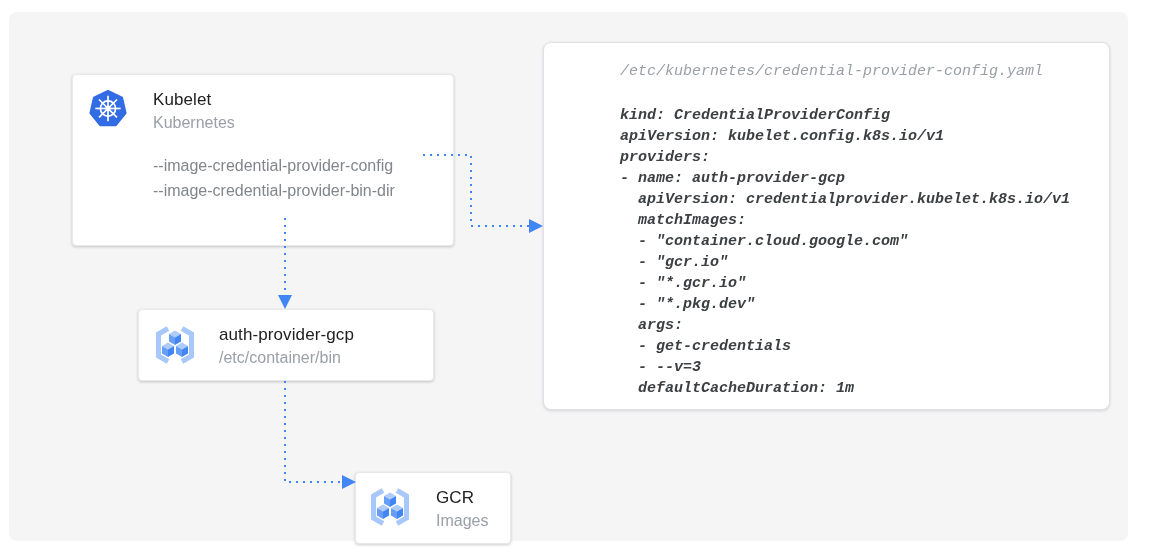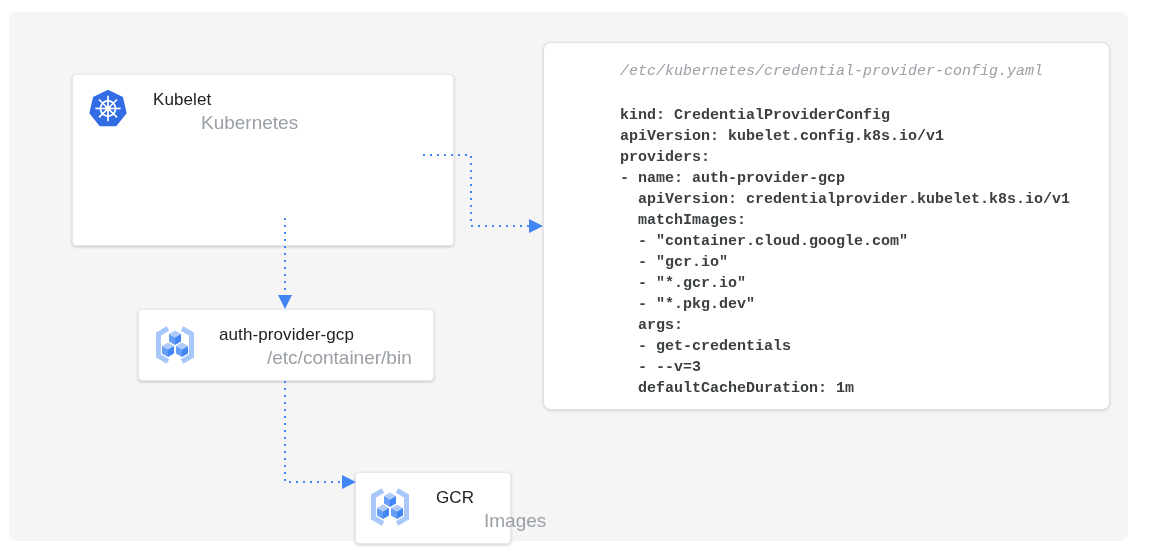--- a/index.html
+++ b/index.html
@@ -11,31 +11,31 @@
         border-radius:4px;box-shadow:0 1px 3px rgba(0,0,0,.20);z-index:1;}
   .node-kubelet{left:72px;top:74px;width:380px;height:170px;}
   .node-auth{left:138px;top:309px;width:294px;height:70px;}
   .node-gcr{left:355px;top:472px;width:154px;height:70px;}
   .icon-wrap{position:absolute;}
   .node-kubelet .icon-wrap{left:16px;top:15px;width:38px;height:38px;}
   .node-auth .icon-wrap{left:14px;top:13px;width:44px;height:44px;}
   .node-gcr .icon-wrap{left:12px;top:12px;width:44px;height:44px;}
   .node-text{position:absolute;left:80px;top:13px;}
   .node-title{font-size:17px;line-height:23px;color:#212121;letter-spacing:.1px;}
-  .node-subtitle{font-size:19px;line-height:23px;color:#9aa0a6;margin-left:48px;}
+  .node-subtitle{font-size:16px;line-height:23px;color:#9aa0a6;}
   .flags{position:absolute;left:80px;top:78px;font-size:16px;line-height:25px;
          color:#80868b;}
   .code-panel{position:absolute;left:543px;top:42px;width:567px;height:368px;
         box-sizing:border-box;background:#ffffff;border:1px solid #dfe1e5;
         border-radius:8px;box-shadow:0 1px 3px rgba(60,64,67,.18);z-index:1;}
   .code-path{position:absolute;left:76px;top:18px;
         font-family:"Liberation Mono", monospace;font-style:italic;
         font-size:15px;line-height:21px;color:#9aa0a6;white-space:pre;text-align:right;}
   .code-body{position:absolute;left:76px;top:62px;margin:0;
-        font-family:"Liberation Mono", monospace;font-weight:bold;
+        font-family:"Liberation Mono", monospace;font-style:italic;font-weight:bold;
         font-size:15px;line-height:21px;color:#3c4043;white-space:pre;}
   .connectors{position:absolute;left:0;top:0;width:1150px;height:556px;
         z-index:3;pointer-events:none;}
   .conn{stroke:#4285f4;stroke-width:2;fill:none;stroke-dasharray:2 5;}
   .arrowhead{fill:#4285f4;stroke:none;}
 </style>
 </head>
 <body>
 
 <div class="canvas"></div>
@@ -54,20 +54,24 @@
         <line x1="18" y1="17.5" x2="9.5" y2="9"></line>
         <line x1="18" y1="17.5" x2="18" y2="5.5"></line>
         <line x1="18" y1="17.5" x2="26.5" y2="9"></line>
       </g>
       <circle cx="18" cy="17.5" r="2.6" fill="#ffffff"></circle>
     </svg>
   </span>
   <div class="node-text">
     <div class="node-title">Kubelet</div>
     <div class="node-subtitle">Kubernetes</div>
+  </div>
+  <div class="flags">
+    <div>--image-credential-provider-config</div>
+    <div>--image-credential-provider-bin-dir</div>
   </div>
 </div>
 
 <div class="node node-auth">
   <span class="icon-wrap">
     <svg viewBox="0 0 44 44" width="44" height="44">
       <g stroke="#a8c7fa" stroke-width="5" fill="none">
         <polyline points="15,5.5 5.5,11 5.5,33 15,38.5"></polyline>
         <polyline points="29,5.5 38.5,11 38.5,33 29,38.5"></polyline>
       </g>

